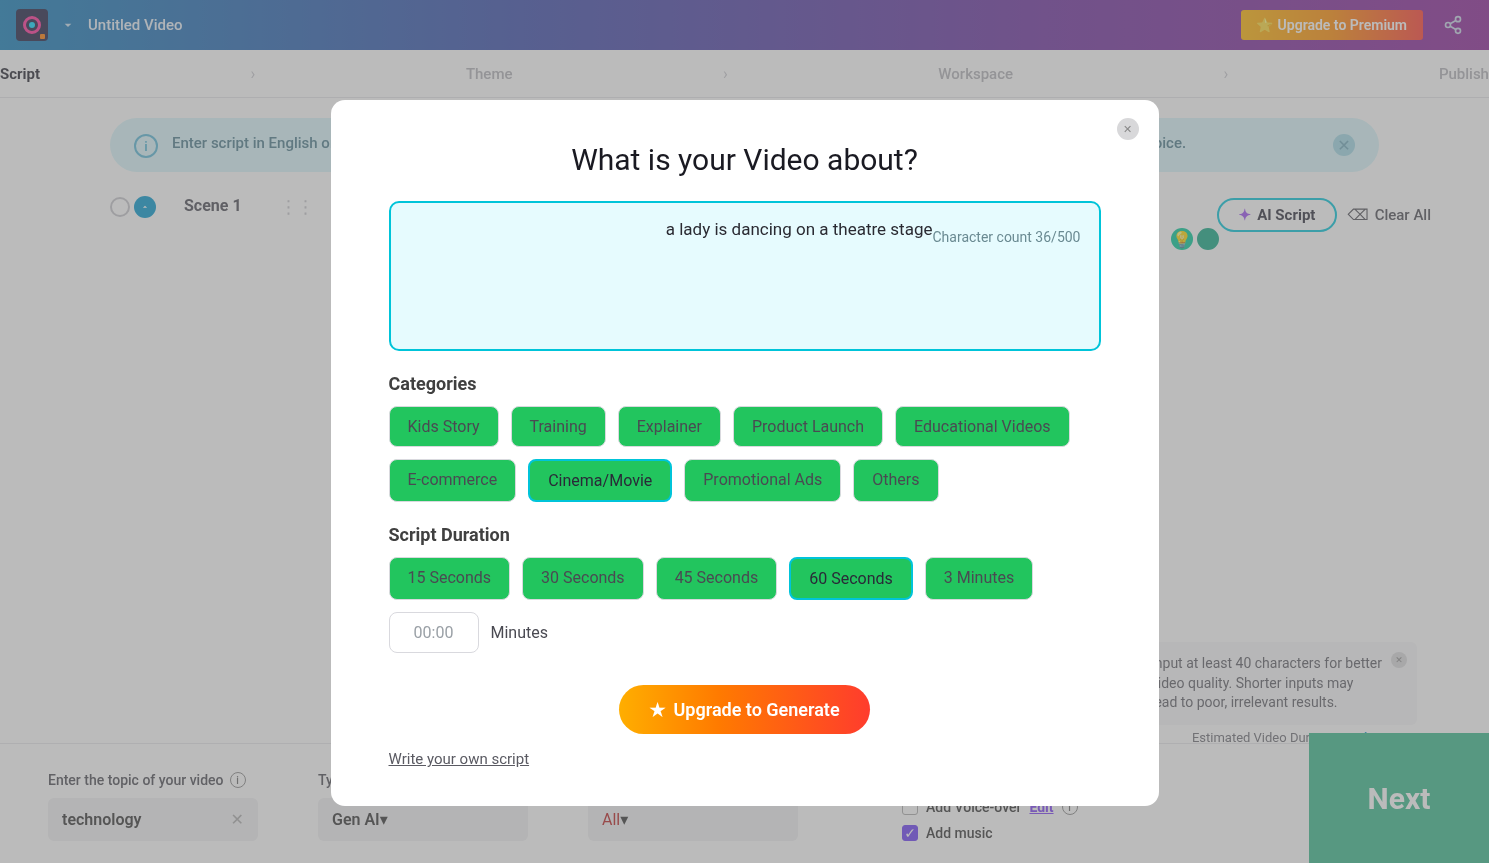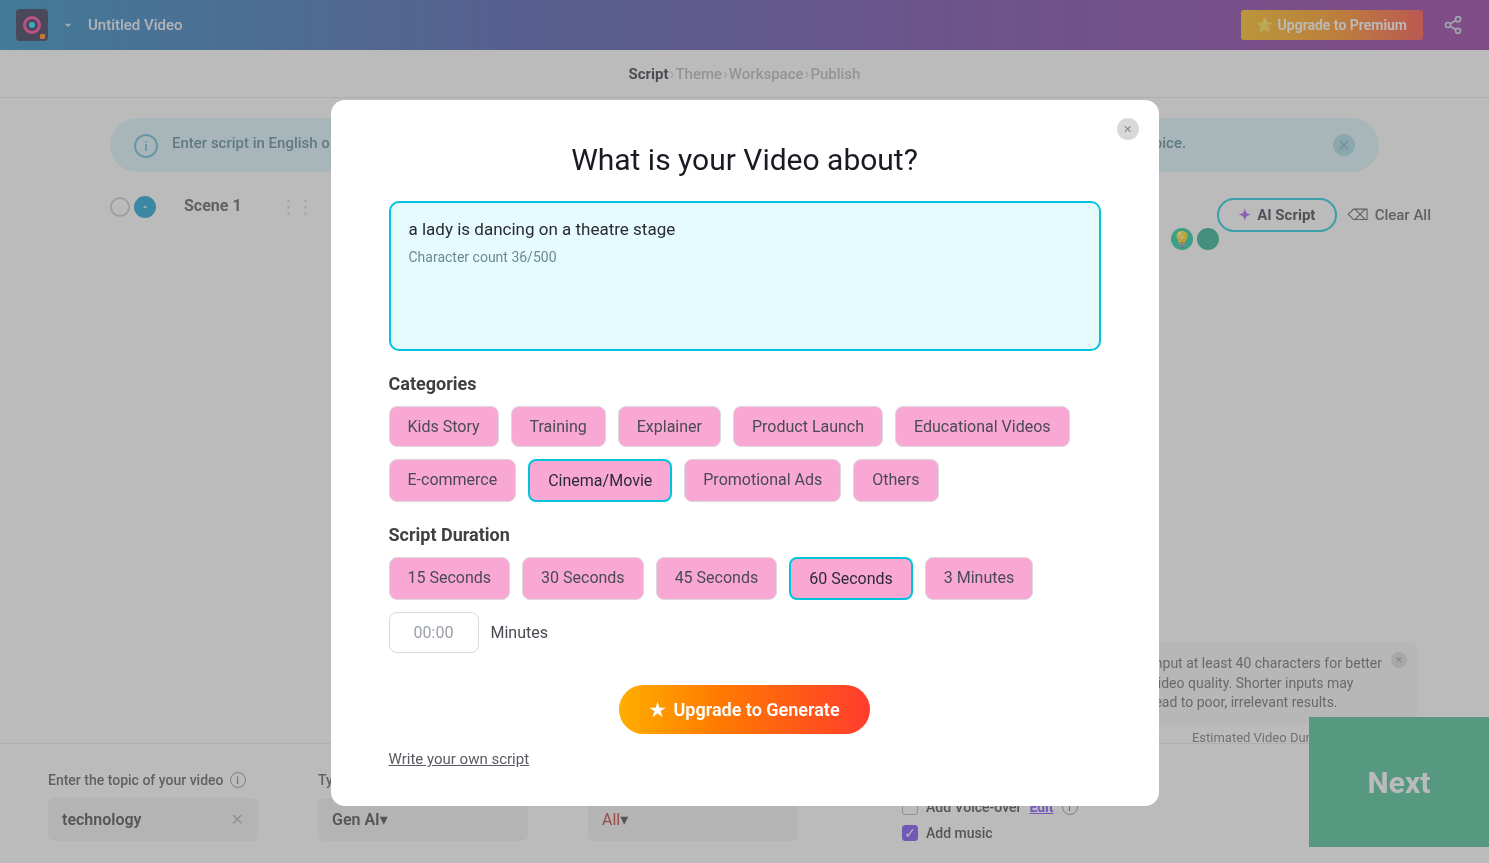--- a/index.html
+++ b/index.html
@@ -8,21 +8,21 @@
     .header-left { display: flex; align-items: center; gap: 12px; }
     .logo-box { width: 32px; height: 32px; background: #1a1a3e; border-radius: 4px; display: flex; align-items: center; justify-content: center; position: relative; }
     .logo-ring { width: 18px; height: 18px; border: 3px solid #ff2d96; border-radius: 50%; position: relative; }
     .logo-ring::after { content: ''; position: absolute; top: 3px; left: 3px; width: 6px; height: 6px; background: #00d8ff; border-radius: 50%; }
     .logo-dot { position:absolute; bottom:2px; right:3px; width:5px;height:5px;background:#ff7a00;border-radius:1px;}
     .chev-down { width: 16px; height: 16px; color: #c8e0f0; }
     .header-title { color: #e8f0f8; font-weight: 500; font-size: 15px; text-align: right; }
     .header-right { display: flex; align-items: center; gap: 10px; }
     .upgrade-btn { background: linear-gradient(90deg, #ffb400 0%, #ff8a00 50%, #ff3a2d 100%); color: #fff; border: none; border-radius: 3px; padding: 7px 16px; font-weight: 600; font-size: 14px; cursor: pointer; }
     .share-icon-box { width: 40px; height: 36px; display:flex;align-items:center;justify-content:center;color:#c8d4e8;}
-    .breadcrumb { height: 48px; display: flex; align-items: center; justify-content: center; gap: 1px; border-bottom: 1px solid #e4e4e8; background:#fff;}
+    .breadcrumb { height: 48px; display: flex; align-items: center; justify-content: space-between; gap: 1px; border-bottom: 1px solid #e4e4e8; background:#fff;}
     .bc-item { font-size: 15px; color: #b0b0b6; font-weight: 500; }
     .bc-item.active { color: #1f1f2a; font-weight: 700; }
     .bc-chev { color: #c7c7cd; }
     .main { position: relative; padding: 20px 110px 0; }
     .info-pill { background: #d8f5fa; border-radius: 40px; padding: 14px 24px; display: flex; align-items: center; gap: 16px; justify-content: space-between; margin-bottom: 24px;}
     .info-left { display:flex; gap:14px; align-items:flex-start;}
     .info-icon { width: 24px; height: 24px; border:2px solid #57b7d6; border-radius:50%; display:flex;align-items:center;justify-content:center;color:#57b7d6;font-weight:700;font-size:13px;flex-shrink:0;margin-top:2px;}
     .info-text { color:#4a7a8b; font-size:15px; line-height:1.5; font-weight:500;}
     .info-close { width:22px;height:22px;background:#9ed6e4;border-radius:50%;display:flex;align-items:center;justify-content:center;color:#6da7b8;flex-shrink:0;}
     .script-row { display:flex; align-items:flex-start; gap:14px; margin-top:20px;}
@@ -36,42 +36,42 @@
     .drag-dots{color:#c5c5ca;font-size:18px;letter-spacing:-1px;}
     .scene-input-area{flex:1;color:#888;font-size:16px;padding:2px 10px;}
     .bulbs{position:absolute;right:270px;top:130px;display:flex;gap:4px;align-items:center;}
     .bulb,.grammarly{width:22px;height:22px;border-radius:50%;}
     .bulb{background:#00c896;display:flex;align-items:center;justify-content:center;color:#fff;}
     .grammarly{background:#11a683;border:2px solid #11a683;}
     .overlay { position:absolute; inset:0; background:rgba(120,120,120,0.5); }
     .modal{ position:absolute; left:50%; top:100px; transform:translateX(-50%); width:828px; background:#fff; border-radius:14px; padding:42px 58px 38px; }
     .modal-close{position:absolute;top:18px;right:20px;width:22px;height:22px;background:#d8d8da;border-radius:50%;display:flex;align-items:center;justify-content:center;color:#888;font-size:11px;cursor:pointer;}
     .modal-title{text-align:center;font-weight:400;font-size:30px;color:#1a1a22;margin-bottom:24px;}
-    .prompt-box{border:2px solid #00c4d9;background:#e6fbfe;border-radius:10px;padding:16px 18px;min-height:150px;display:flex;flex-direction:column;justify-content:flex-start;}
+    .prompt-box{border:2px solid #00c4d9;background:#e6fbfe;border-radius:10px;padding:16px 18px;min-height:150px;display:flex;justify-content:flex-end;}
     .prompt-text{font-size:17px;color:#2a2a32;}
     .char-count{font-size:14px;color:#6a8a92;margin-top:10px;}
     .section-label{font-weight:700;font-size:18px;color:#404040;margin-top:22px;margin-bottom:12px;}
     .chip-row{display:flex;flex-wrap:wrap;gap:12px;}
-    .chip{border:1px solid #d9d9de;border-radius:8px;padding:10px 18px;font-size:16px;color:#4a4a52;cursor:pointer;background:#f9a8d4;}
+    .chip{border:1px solid #d9d9de;border-radius:8px;padding:10px 18px;font-size:16px;color:#4a4a52;cursor:pointer;background:#22c55e;}
     .chip.selected{border:2px solid #00c4d9;color:#2a2a38;}
     .dur-input{border:1px solid #d9d9de;border-radius:8px;padding:10px 14px;font-size:16px;color:#9aa0a6;width:90px;text-align:center;}
     .dur-label{font-size:16px;color:#4a4a52;align-self:center;text-align:center;}
     .generate-btn{margin:32px auto 16px;display:flex;gap:8px;align-items:center;justify-content:center;background:linear-gradient(90deg,#ffae00 0%,#ff7a00 40%,#ff3c2d 100%);color:#fff;border:none;border-radius:28px;padding:14px 30px;font-size:18px;font-weight:600;cursor:pointer;}
     .write-own{color:#5a5a62;font-size:15px;text-decoration:underline;cursor:pointer;}
     .bottom-bar{position:absolute;bottom:0;left:0;right:0;background:#fff;border-top:1px solid #e6e6ea;padding:28px 48px 22px;display:flex;gap:60px;align-items:flex-end;}
     .bb-col{display:flex;flex-direction:column;gap:10px;}
     .bb-label{font-size:14px;color:#4a4a52;font-weight:500;display:flex;align-items:center;gap:6px;}
     .bb-input{background:#f0f0f2;border:none;border-radius:6px;padding:12px 14px;font-size:16px;color:#333;width:210px;}
     .bb-select{display:flex;align-items:center;}
     .checkboxes{display:flex;flex-direction:column;gap:10px;margin-left:44px;}
     .cb-row{display:flex;align-items:center;gap:8px;font-size:14px;color:#333;font-weight:500;}
     .cb{width:16px;height:16px;border:1px solid #aaa;border-radius:3px;}
     .cb.checked{background:#6b3df5;border-color:#6b3df5;display:flex;align-items:center;justify-content:center;color:#fff;}
     .edit-link{color:#7a3df5;font-weight:700;text-decoration:underline;}
-    .next-btn{position:absolute;right:0;bottom:16px;width:180px;height:130px;background:#36b88a;color:#fff;font-size:30px;font-weight:700;border:none;cursor:pointer;}
+    .next-btn{position:absolute;right:0;bottom:0;width:180px;height:130px;background:#36b88a;color:#fff;font-size:30px;font-weight:700;border:none;cursor:pointer;}
     .tip-box{position:absolute;right:72px;bottom:138px;background:#f7f7f8;border-radius:6px;padding:12px 34px 12px 14px;width:280px;font-size:14px;color:#5a5a62;line-height:1.4;}
     .tip-close{position:absolute;top:10px;right:10px;width:16px;height:16px;background:#d8d8da;border-radius:50%;display:flex;align-items:center;justify-content:center;font-size:9px;color:#888;}
     .est-tag{position:absolute;right:80px;bottom:118px;font-size:13px;color:#6a6a72;}
     .est-val{color:#0090c8;font-weight:600;}
     .info-i{width:16px;height:16px;border:1px solid #888;border-radius:50%;display:inline-flex;align-items:center;justify-content:center;font-size:10px;color:#666;}
     .star{color:#fff;}
   </style>
 </head>
 <body>
 

